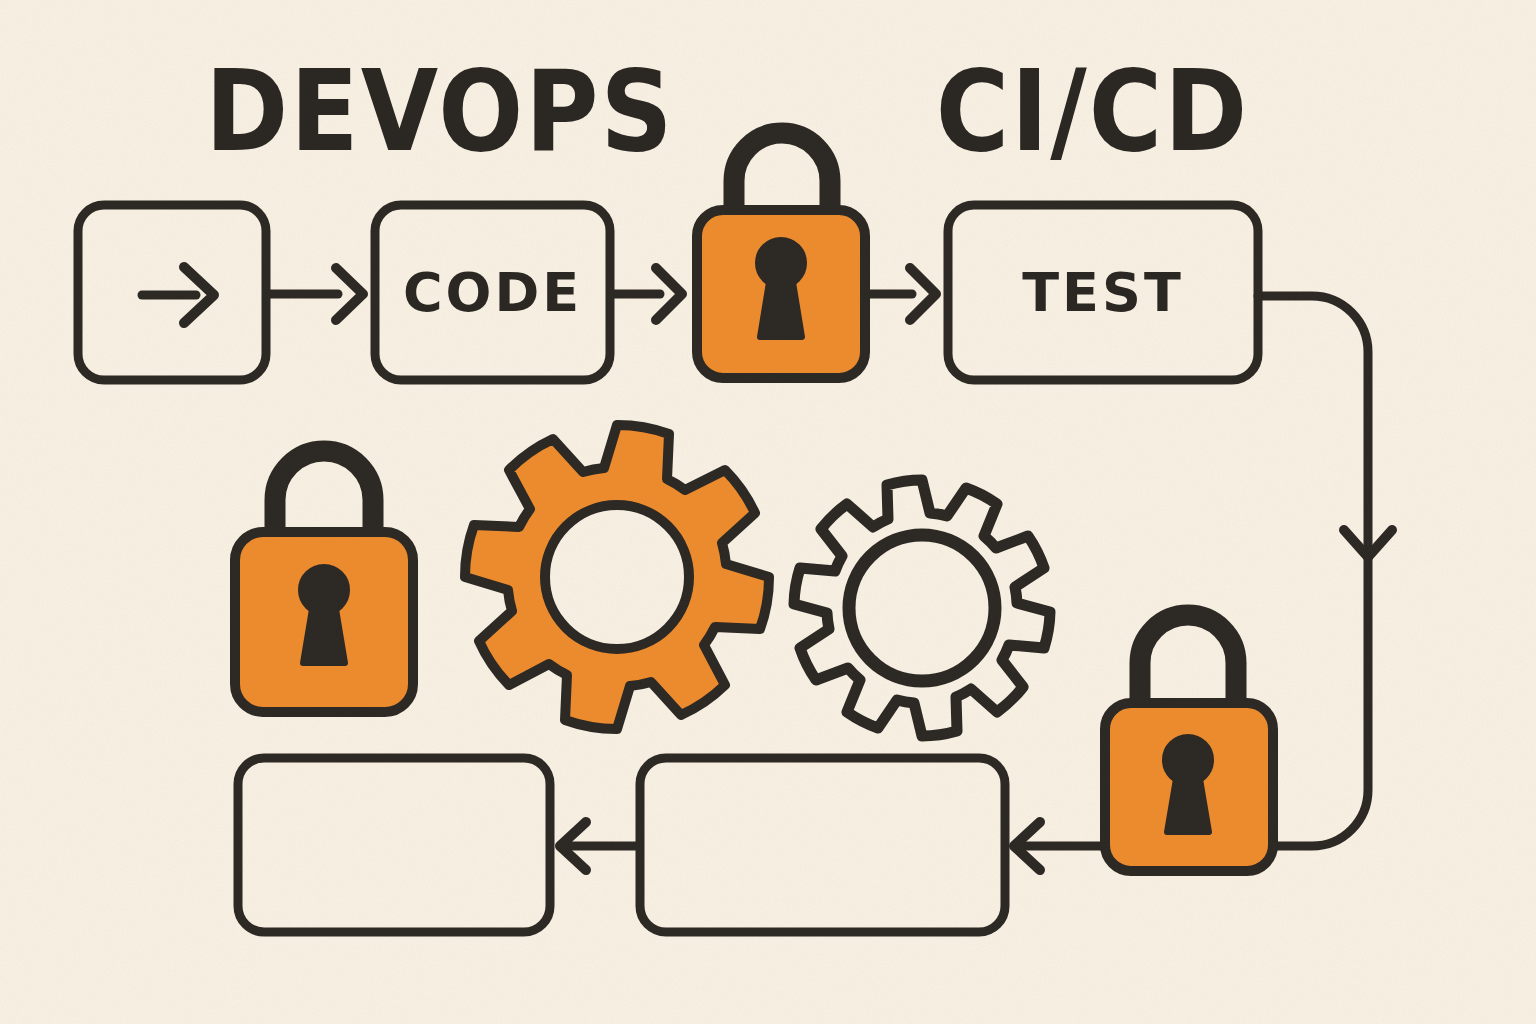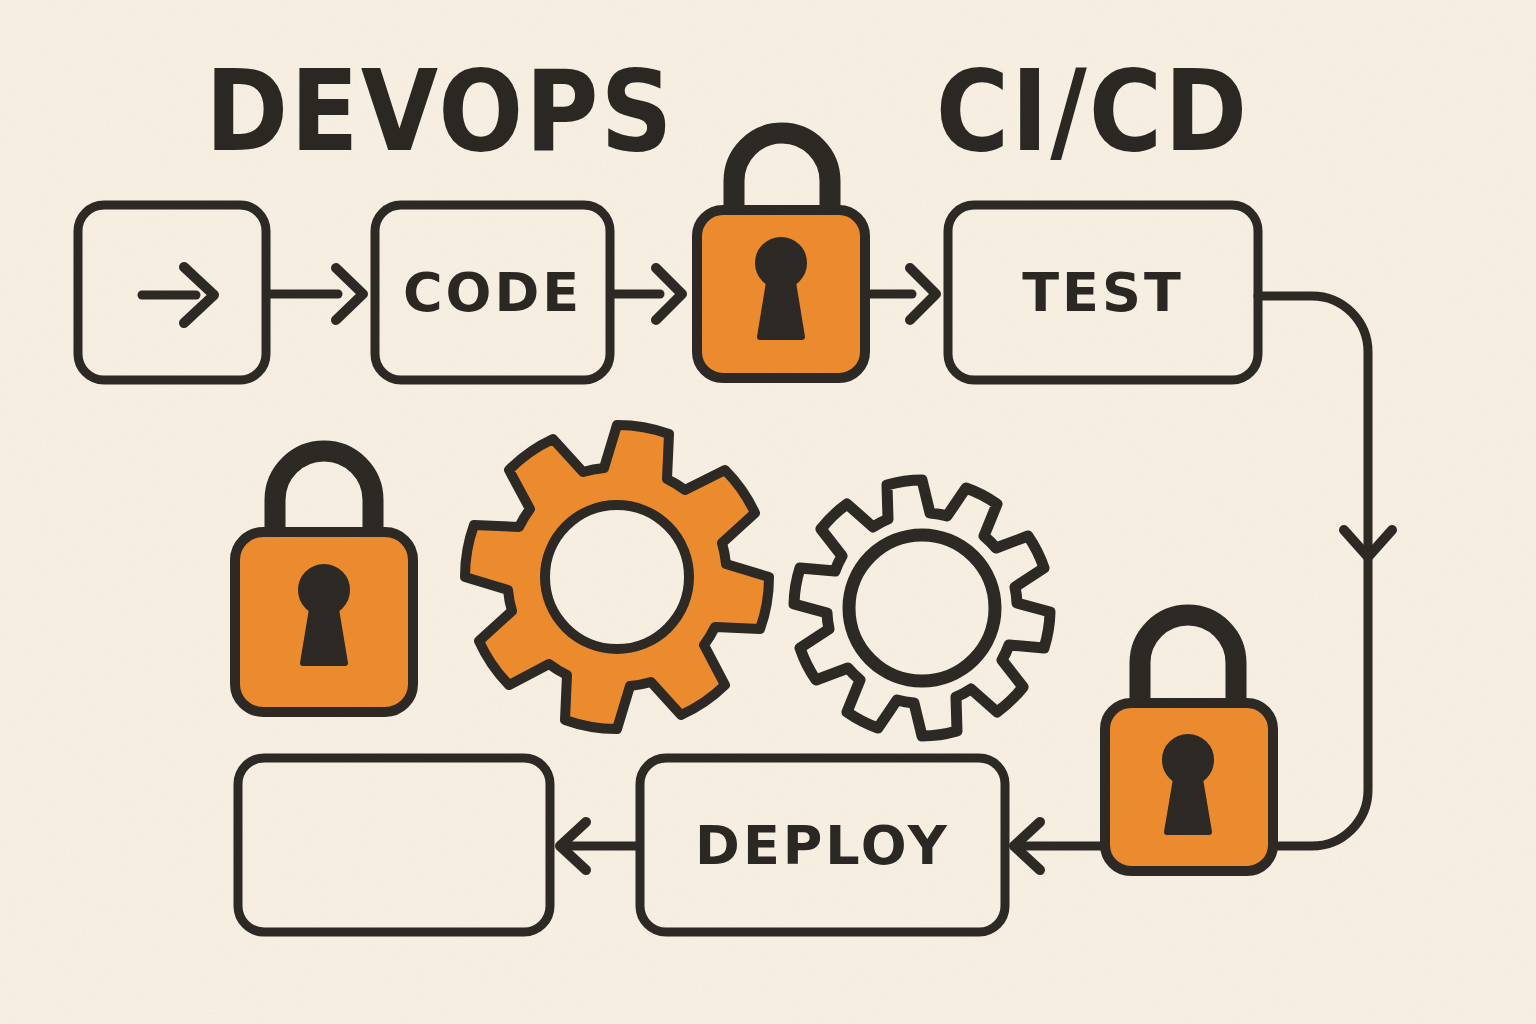--- a/index.html
+++ b/index.html
@@ -167,15 +167,14 @@
 
   <div class="txt title title-left">DEVOPS</div>
 
   <div class="txt title title-right">CI/CD</div>
 
   <div class="txt box-label label-test">TEST</div>
 
   <div class="txt box-label label-code">CODE</div>
 
 
-  <div class="txt box-label label-deploy">DEPLOY</div>
 
 </div>
 
 </body></html>

